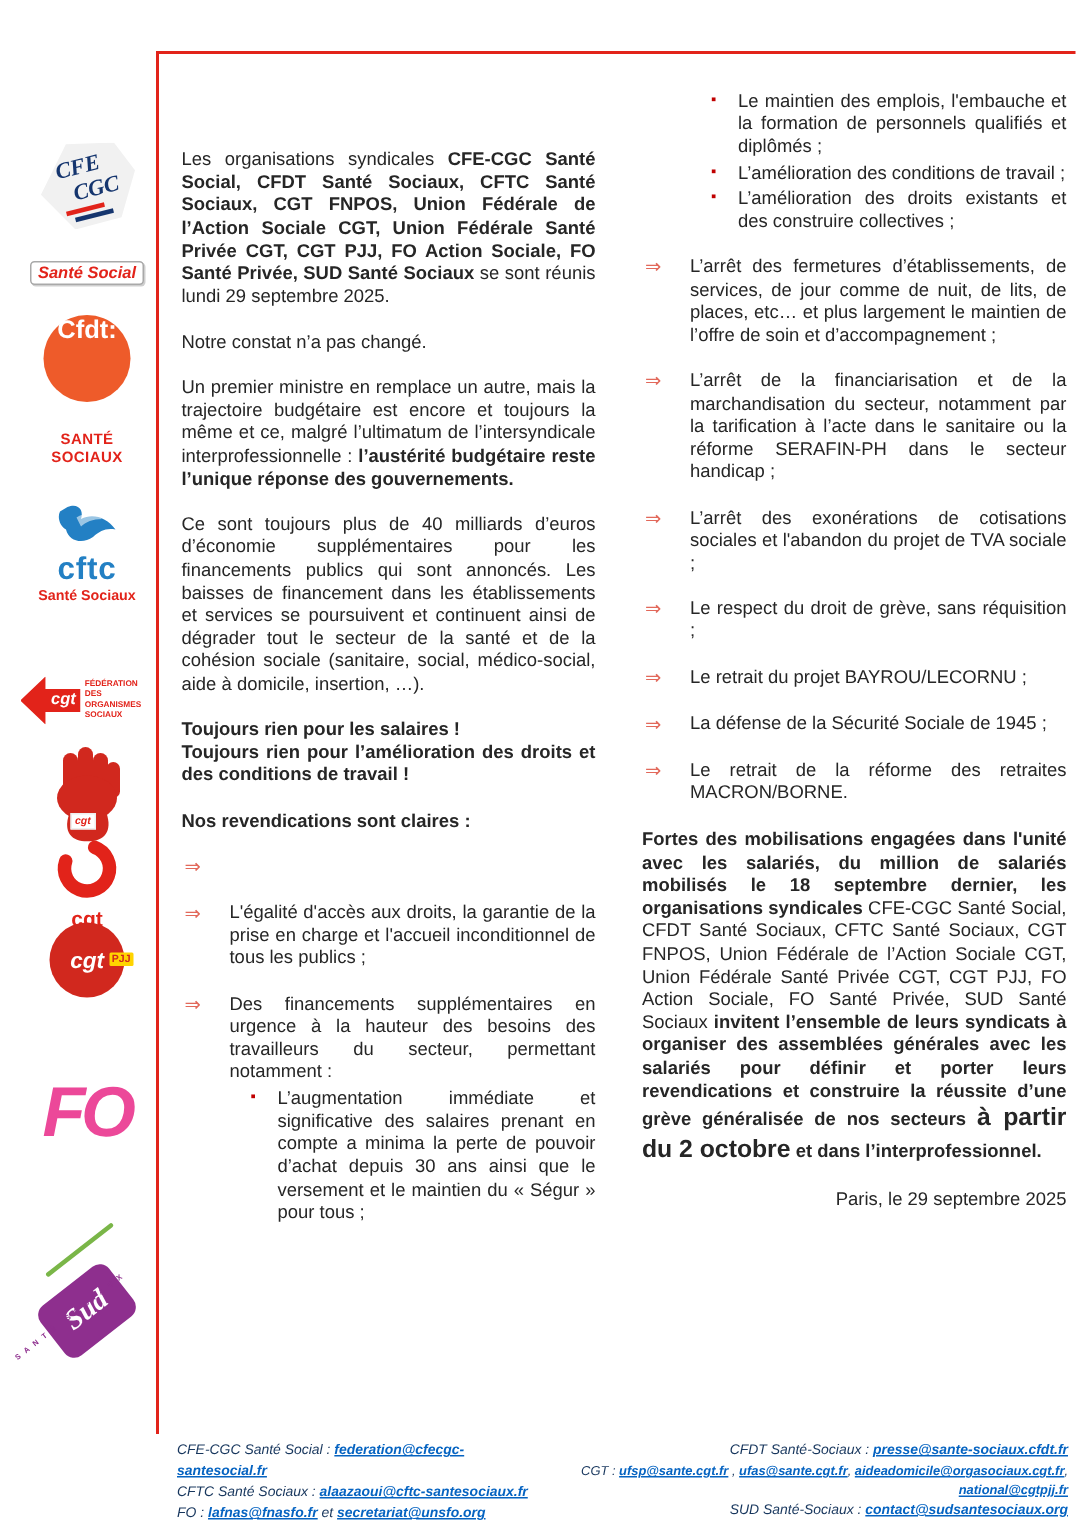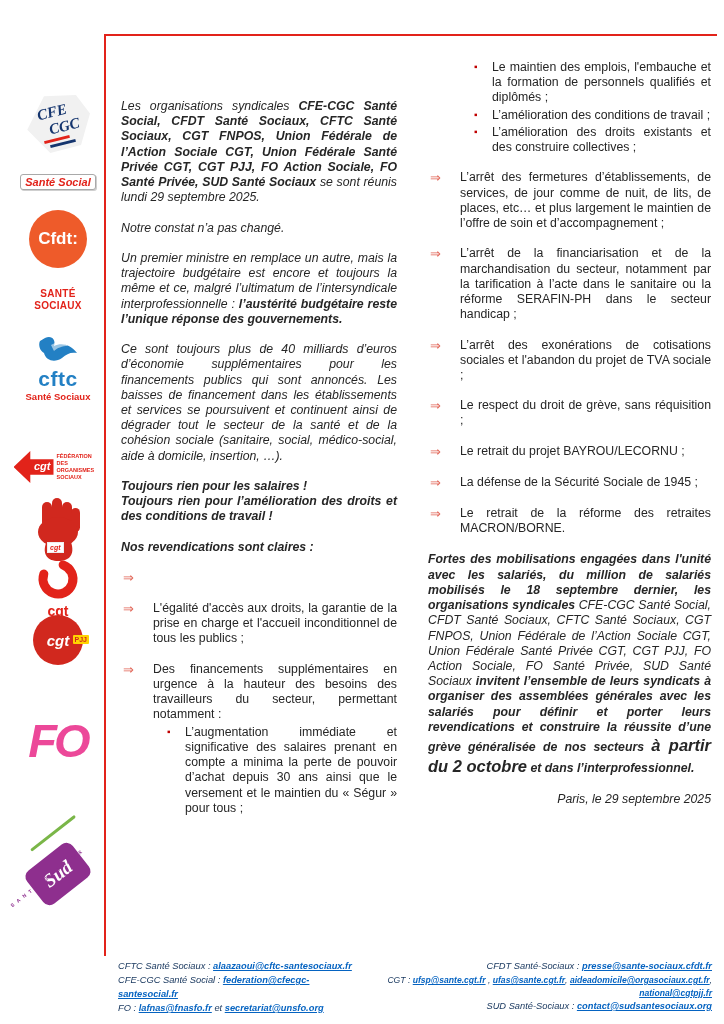--- a/index.html
+++ b/index.html
@@ -14,21 +14,21 @@
 
   .cfecgc-hex{position:relative;width:64px;height:58px;background:#f1f1f1;
     clip-path:polygon(28% 2%,78% 0%,100% 32%,86% 86%,38% 100%,2% 60%);}
   .cfecgc-hex .l1{position:absolute;left:11px;top:9px;font:italic 800 15px "Liberation Serif",serif;color:#15356e;transform:rotate(-14deg);}
   .cfecgc-hex .l2{position:absolute;left:23px;top:23px;font:italic 800 15px "Liberation Serif",serif;color:#15356e;transform:rotate(-14deg);}
   .cfecgc-hex .s1{position:absolute;left:18px;top:43px;width:26px;height:3px;background:#e2231a;transform:rotate(-14deg);}
   .cfecgc-hex .s2{position:absolute;left:24px;top:47px;width:26px;height:3px;background:#15356e;transform:rotate(-14deg);}
   .cfecgc-banner{margin-top:21px;background:#fff;border:1px solid #a9a9a9;border-radius:3px;
     box-shadow:1px 1px 0 #cfcfcf;padding:1px 4px;font:italic 700 11px "Liberation Sans",sans-serif;color:#e2231a;white-space:nowrap;}
 
-  .cfdt-circle{width:58px;height:58px;border-radius:50%;background:#ee5b2a;display:flex;align-items:center;justify-content:center;}
+  .cfdt-circle{width:58px;height:58px;border-radius:50%;background:#ee5b2a;display:flex;justify-content:center;}
   .cfdt-circle span{color:#fff;font:800 17px "Liberation Sans",sans-serif;}
   .cfdt-sub{margin-top:20px;text-align:center;color:#e2231a;font:700 10px "Liberation Sans",sans-serif;line-height:1.15;letter-spacing:.3px;}
 
   .cftc-word{color:#2380c4;font:800 21px "Liberation Sans",sans-serif;letter-spacing:.5px;margin-top:-2px;}
   .cftc-sub{color:#e2231a;font:700 9.5px "Liberation Sans",sans-serif;margin-top:0px;}
 
   .cgtfos{flex-direction:row !important;align-items:center;gap:3px;justify-content:center;}
   .cgtfos-arrow{position:relative;width:40px;height:32px;background:#e2231a;flex:0 0 40px;
     clip-path:polygon(0 50%,42% 0,42% 26%,100% 26%,100% 74%,42% 74%,42% 100%);}
   .cgtfos-arrow span{position:absolute;right:3px;top:9px;color:#fff;font:italic 800 11px "Liberation Sans",sans-serif;}
@@ -52,21 +52,21 @@
   .sud-green{position:absolute;left:18px;top:12px;width:56px;height:3px;background:#7ab648;transform:rotate(-38deg);transform-origin:left center;border-radius:2px;}
   .sud-rect{position:absolute;left:16px;top:16px;width:58px;height:42px;background:#8e2f8e;border-radius:8px;
     transform:rotate(-38deg);display:flex;align-items:center;justify-content:center;}
   .sud-rect span{color:#fff;font:italic 800 19px "Liberation Serif",serif;}
   .sud-sub{position:absolute;left:-2px;top:66px;color:#8e2f8e;font:700 5px "Liberation Sans",sans-serif;
     letter-spacing:4px;transform:rotate(-38deg);transform-origin:left center;white-space:nowrap;}
 
   
   .col-left{position:absolute;left:121px;top:99px;width:276px;font-size:12.3px;line-height:1.24;text-align:justify;}
   .col-right{position:absolute;left:428px;top:60px;width:283px;font-size:12.3px;line-height:1.24;text-align:justify;}
-  p{margin:0 0 15px 0;font-style:italic;}
+  p{margin:0 0 15px 0;}
   .b{font-weight:bold;}
   .doc-title{color:#e2231a;font-weight:800;font-size:19px;text-align:center;letter-spacing:.2px;
     margin:0 0 16px 0;white-space:nowrap;}
   ul{list-style:none;margin:0;padding:0;}
   .aitem{display:flex;margin-top:15px;}
   .amark{flex:0 0 30px;color:#e2685a;font-size:13px;padding-left:2px;}
   .atext{flex:1;text-align:justify;}
   .subitem{display:flex;margin-left:46px;margin-top:2px;}
   .smark{flex:0 0 18px;color:#c00000;font-size:10px;padding-top:1px;}
   .final{margin-top:16px;}
@@ -254,22 +254,22 @@
       </li>
     </ul>
 
     <p class="final"><span class="b">Fortes des mobilisations engagées dans l'unité avec les salariés, du million de salariés mobilisés le 18 septembre dernier, les organisations syndicales </span><span>CFE-CGC Santé Social, CFDT Santé Sociaux, CFTC Santé Sociaux, CGT FNPOS, Union Fédérale de l’Action Sociale CGT, Union Fédérale Santé Privée CGT, CGT PJJ, FO Action Sociale, FO Santé Privée, SUD Santé Sociaux </span><span class="b">invitent l’ensemble de leurs syndicats à organiser des assemblées générales avec les salariés pour définir et porter leurs revendications et construire la réussite d’une grève généralisée de nos secteurs </span><span class="xl">à partir du 2 octobre</span><span class="b"> et dans l’interprofessionnel.</span></p>
 
     <p class="dateline">Paris, le 29 septembre 2025</p>
   </div>
 
   <div class="footer">
     <div class="footer-left">
+      <div><span>CFE-CGC Santé Social : </span><a>federation@cfecgc-santesocial.fr</a></div>
       <div><span>CFTC Santé Sociaux : </span><a>alaazaoui@cftc-santesociaux.fr</a></div>
-      <div><span>CFE-CGC Santé Social : </span><a>federation@cfecgc-santesocial.fr</a></div>
       <div><span>FO : </span><a>lafnas@fnasfo.fr</a><span> et </span><a>secretariat@unsfo.org</a></div>
     </div>
     <div class="footer-right">
       <div><span>CFDT Santé-Sociaux : </span><a>presse@sante-sociaux.cfdt.fr</a></div>
       <div style="font-size:8.6px"><span>CGT : </span><a>ufsp@sante.cgt.fr</a><span> , </span><a>ufas@sante.cgt.fr</a><span>, </span><a>aideadomicile@orgasociaux.cgt.fr</a><span>, </span><a>national@cgtpjj.fr</a></div>
       <div><span>SUD Santé-Sociaux : </span><a>contact@sudsantesociaux.org</a></div>
     </div>
   </div>
 </div>
 

